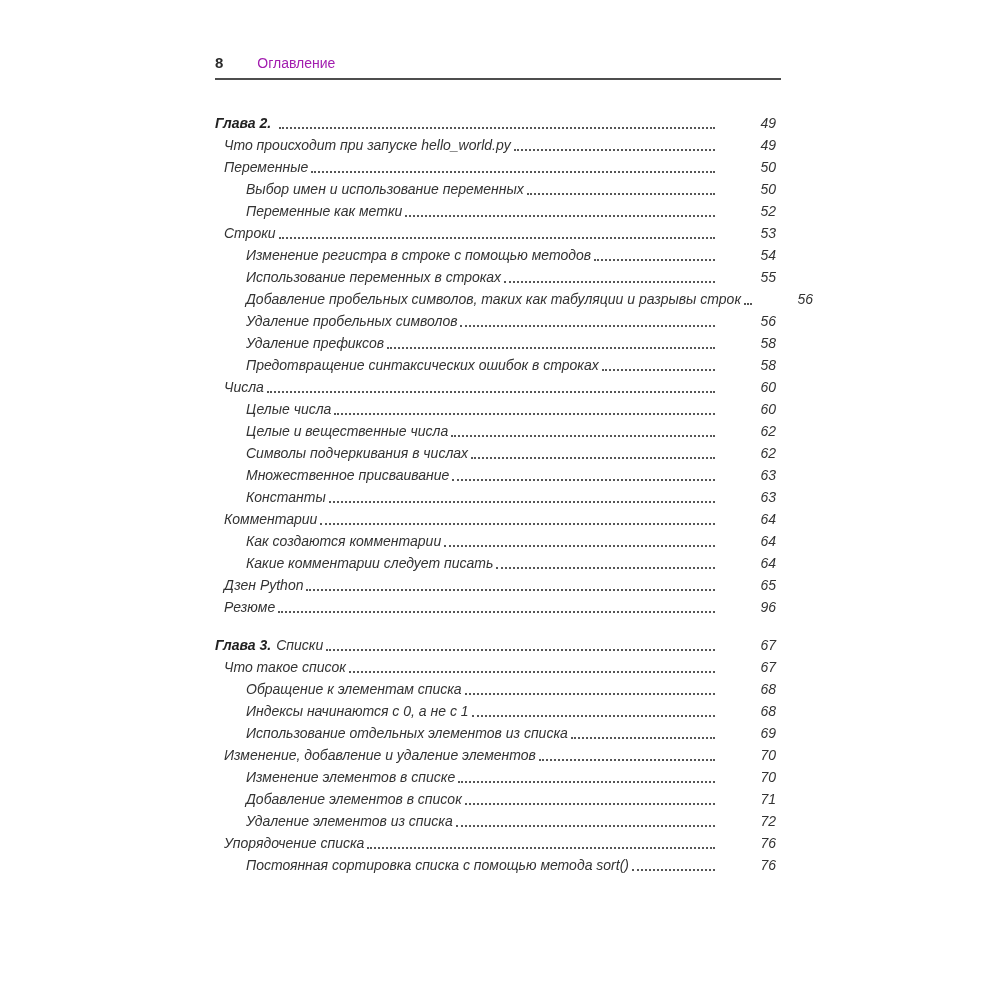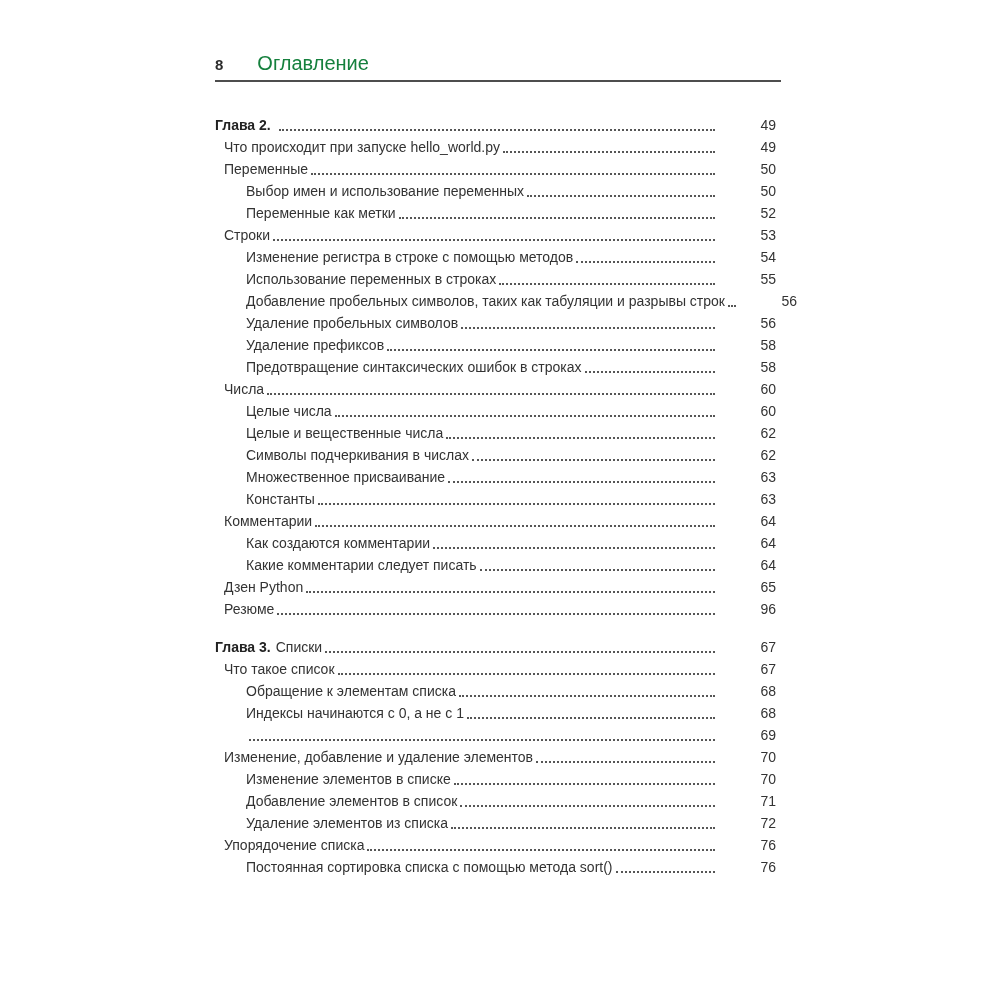--- a/index.html
+++ b/index.html
@@ -25,34 +25,35 @@
     padding-bottom: 6px;
     line-height: 18px;
   }
   .header .pagenum {
     font-weight: bold;
     font-size: 15px;
     color: #2b2b2b;
   }
   .header .htitle {
     margin-left: 34px;
-    font-size: 20px;
-    color: #15803d;
+    font-size: 14px;
+    color: #a21caf;
   }
   .toc {
     margin-top: 32px;
     padding-right: 5px;
   }
   .row {
     display: flex;
     align-items: baseline;
     font-size: 14px;
     line-height: 22px;
     height: 22px;
     white-space: nowrap;
+    font-style: italic;
   }
   .row.l1 { padding-left: 9px; justify-content: center; }
   .row.l2 { padding-left: 31px; align-items: flex-end; }
   .row.gap-before { margin-top: 16px; }
   .prefix {
     font-weight: bold;
     color: #222222;
     margin-right: 5px;
     flex: 0 0 auto;
   }
@@ -213,20 +214,21 @@
           <span class="title">Обращение к элементам списка</span>
           <span class="leader"></span>
           <span class="pg">68</span>
         </div>
         <div class="row l2">
           <span class="title">Индексы начинаются с 0, а не с 1</span>
           <span class="leader"></span>
           <span class="pg">68</span>
         </div>
         <div class="row l2">
+          <span class="title">Использование отдельных элементов из списка</span>
           <span class="leader"></span>
           <span class="pg">69</span>
         </div>
         <div class="row l1">
           <span class="title">Изменение, добавление и удаление элементов</span>
           <span class="leader"></span>
           <span class="pg">70</span>
         </div>
         <div class="row l2">
           <span class="title">Изменение элементов в списке</span>

